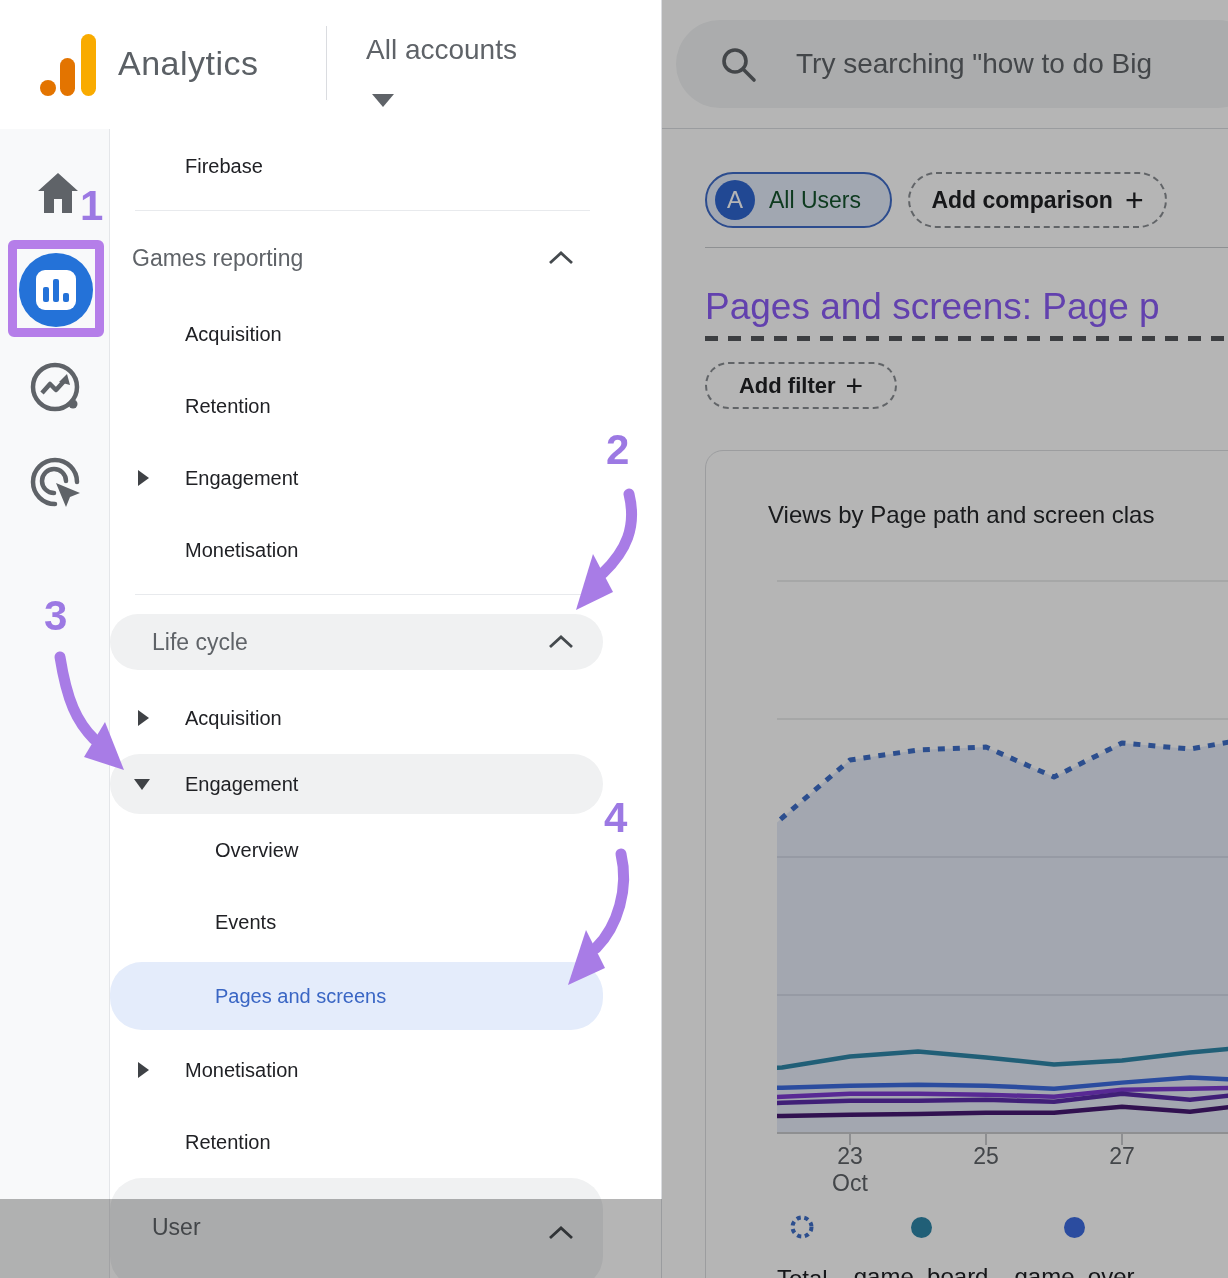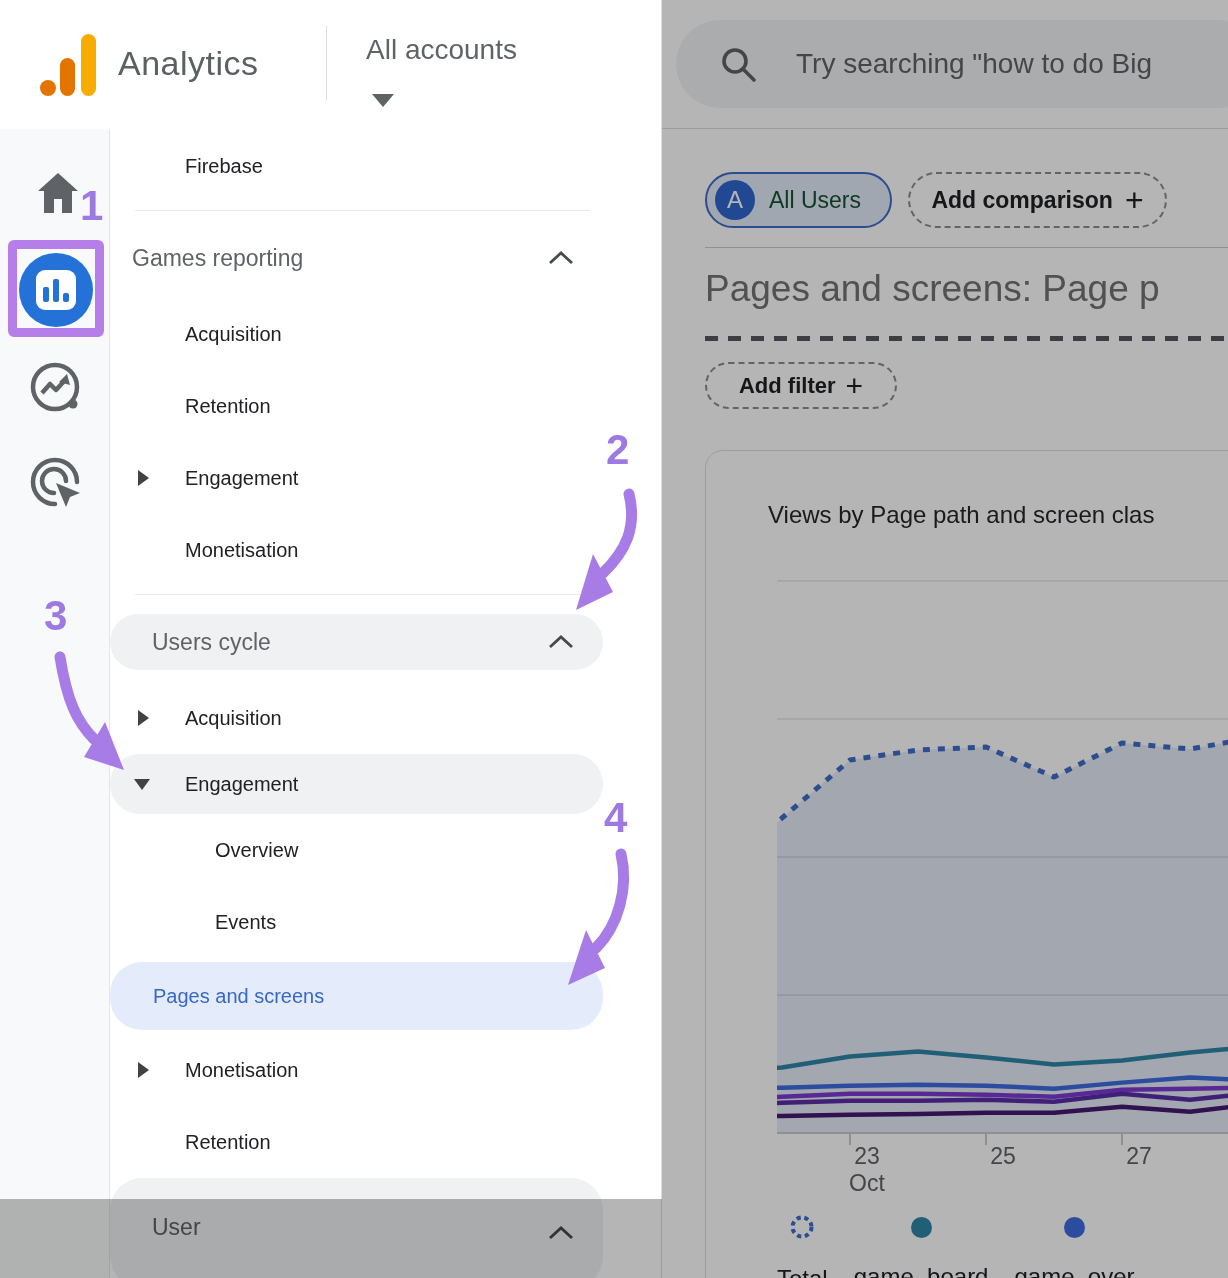--- a/index.html
+++ b/index.html
@@ -43,28 +43,28 @@
   #content{left:662px;top:129px;width:566px;height:1149px;background:#fff;}
   #content-topline{left:662px;top:128px;width:566px;height:1px;background:#dadce0;}
   .chip{display:flex;align-items:center;box-sizing:border-box;border-radius:30px;}
   #chip-allusers{left:705px;top:172px;width:187px;height:56px;border:2px solid #3f6cc8;background:#e3ebfa;padding-left:8px;gap:14px;}
   #chip-allusers .av{width:40px;height:40px;border-radius:50%;background:#2f66d0;color:#fff;font-size:24px;
       display:flex;align-items:center;justify-content:center;}
   #chip-allusers .lbl{font-size:23px;color:#14532d;}
   .dashed-chip{border:2.5px dashed #898d92;background:transparent;color:#202124;}
   #chip-addcmp{left:908px;top:172px;width:259px;height:56px;justify-content:center;gap:12px;font-size:23px;font-weight:600;}
   #chips-divider{left:705px;top:247px;width:523px;height:1px;background:#c9cbce;}
-  #page-title{left:705px;top:268px;font-size:37px;color:#737373;white-space:nowrap;}
+  #page-title{left:705px;top:286px;font-size:37px;color:#8b5cf6;white-space:nowrap;}
   #title-dashes{left:705px;top:336px;width:523px;height:5px;
      background:repeating-linear-gradient(90deg,#55585c 0 13px,transparent 13px 23px);}
   #chip-addfilter{left:705px;top:362px;width:192px;height:47px;justify-content:center;gap:10px;font-size:22px;font-weight:600;}
   #card{left:705px;top:450px;width:560px;height:850px;background:#fff;border:1px solid #dcdee1;border-radius:18px;box-sizing:border-box;}
   #card-title{left:768px;top:501px;font-size:24px;color:#25272a;white-space:nowrap;}
   #chart-svg{left:705px;top:450px;}
-  .xlab{position:absolute;transform:translateX(-50%);font-size:23px;color:#5f6368;text-align:center;line-height:27px;margin-left:17px;}
+  .xlab{position:absolute;transform:translateX(-50%);font-size:23px;color:#5f6368;text-align:center;line-height:27px;}
   #legend{left:777px;top:1214px;display:flex;align-items:center;gap:26px;font-size:24px;color:#202125;}
   .leg-item{display:flex;align-items:center;gap:25px;flex-direction:column;}
   .leg-dot{width:21px;height:21px;border-radius:50%;}
   
   .dim{background:rgba(0,0,0,0.29);pointer-events:none;}
   #dim-right{left:662px;top:0;width:566px;height:1278px;}
   #dim-bottom{left:0;top:1199px;width:662px;height:79px;}
   .anno-num{font-size:42px;font-weight:700;color:#9c79e3;}
   #anno-box{left:8px;top:240px;width:96px;height:97px;border:9px solid #b57ee9;border-radius:6px;box-sizing:border-box;}
   #anno-svg{left:0;top:0;pointer-events:none;}
@@ -145,21 +145,21 @@
         <span class="nav-label" style="margin-left:75px;">Engagement</span>
       </div>
       <div class="nav-row" style="height: 72px;">
         <span class="nav-label" style="margin-left:75px;">Monetisation</span>
       </div>
       <div class="nav-row" style="height: 16px;">
         <div class="nav-divider-line"></div>
       </div>
       <div class="nav-row" style="height: 80px;">
         <div class="pill-bg" style="top:12px;height:56px;"></div>
-        <span class="nav-label hdr" style="margin-left:42px;">Users cycle</span>
+        <span class="nav-label hdr" style="margin-left:42px;">Life cycle</span>
         <svg class="chev" viewBox="0 0 26 14">
           <polyline points="2,12 13,2 24,12" fill="none" stroke="#454a4e" stroke-width="2.8"></polyline>
         </svg>
       </div>
       <div class="nav-row" style="height: 72px;">
         <div class="tri-right"></div>
         <span class="nav-label" style="margin-left:75px;">Acquisition</span>
       </div>
       <div class="nav-row" style="height: 60px;">
         <div class="pill-bg" style="top:0px;height:60px;"></div>
@@ -167,21 +167,21 @@
         <span class="nav-label" style="margin-left:75px;">Engagement</span>
       </div>
       <div class="nav-row" style="height: 72px;">
         <span class="nav-label" style="margin-left:105px;">Overview</span>
       </div>
       <div class="nav-row" style="height: 72px; text-align: right;">
         <span class="nav-label" style="margin-left:105px;">Events</span>
       </div>
       <div class="nav-row" style="height: 76px;">
         <div class="pill-bg pill-blue" style="top:4px;height:68px;"></div>
-        <span class="nav-label sel" style="margin-left:43px;">Pages and screens</span>
+        <span class="nav-label sel" style="margin-left:105px;">Pages and screens</span>
       </div>
       <div class="nav-row" style="height: 72px;">
         <div class="tri-right"></div>
         <span class="nav-label" style="margin-left:75px;">Monetisation</span>
       </div>
       <div class="nav-row" style="height: 72px;">
         <span class="nav-label" style="margin-left:75px;">Retention</span>
       </div>
       <div class="nav-row" style="height: 110px;">
         <div class="pill-bg" style="top:0px;height:110px;"></div>

